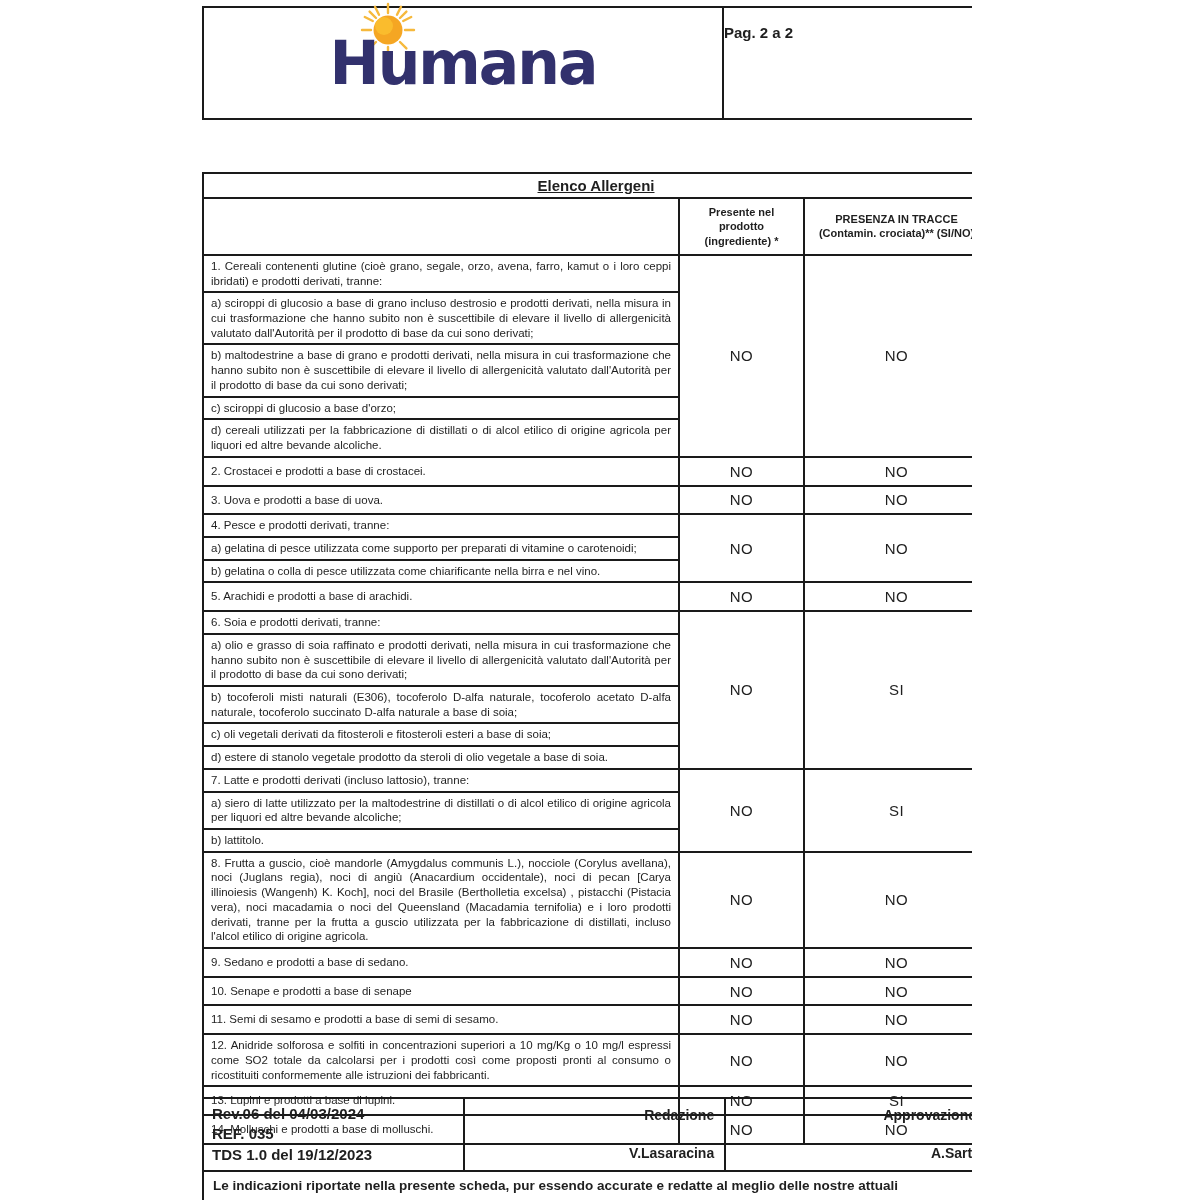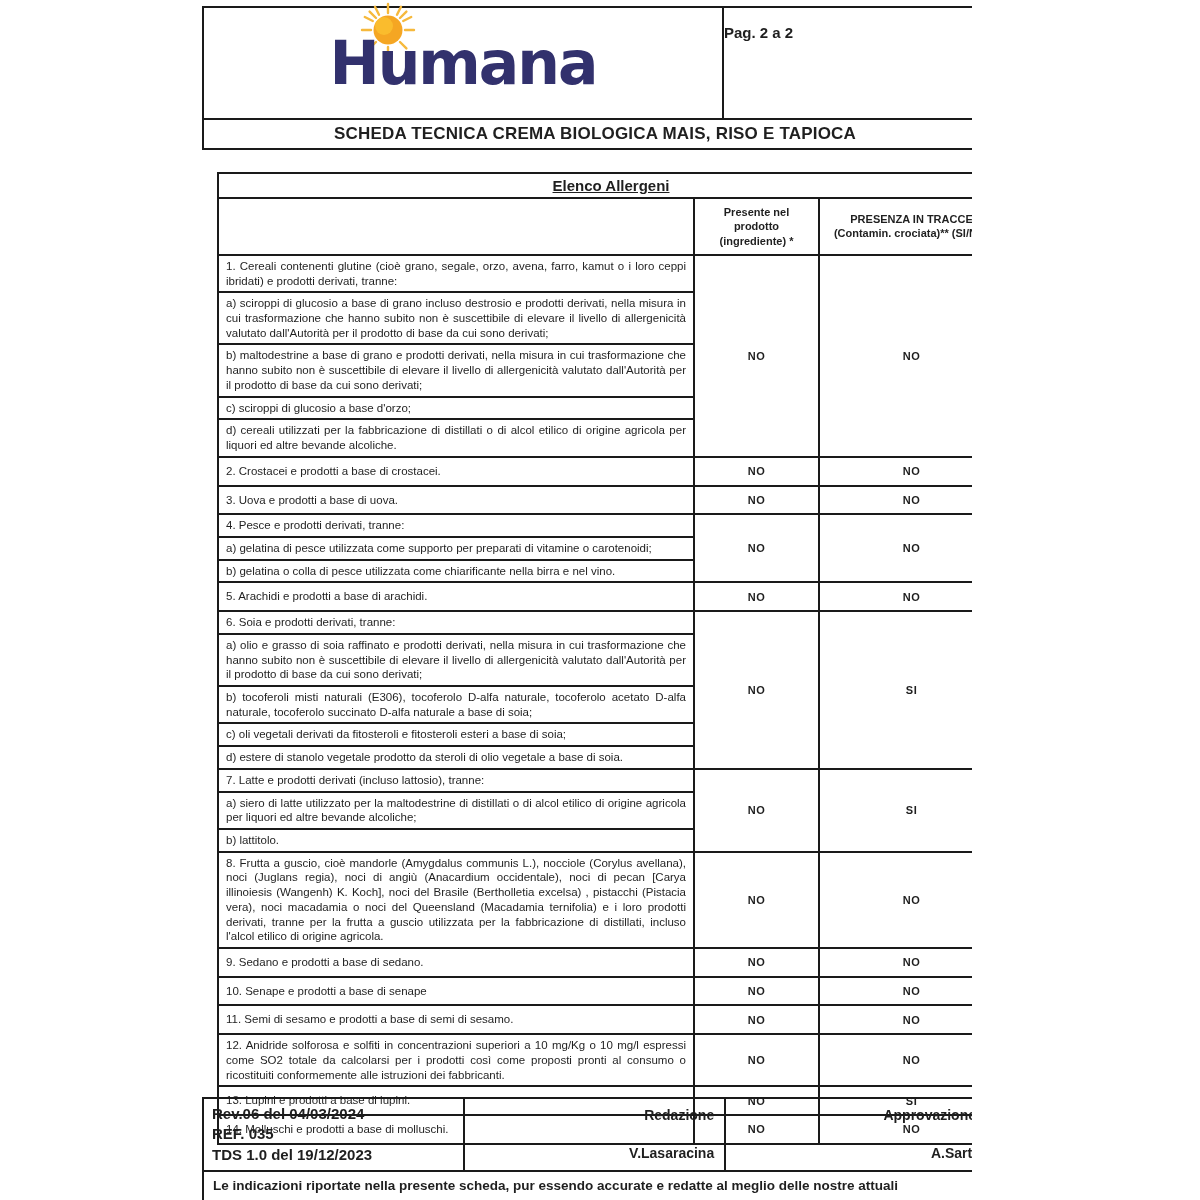--- a/index.html
+++ b/index.html
@@ -13,30 +13,30 @@
   .logo-cell { width:520px; height:112px; text-align:center; vertical-align:middle; }
   .page-cell { vertical-align:top; text-align:left; padding:16px 30px 0 0; font-size:15px; font-weight:bold; }
   .title-cell { height:30px; text-align:center; font-weight:bold; font-size:17px; letter-spacing:.2px; padding:3px 0; }
 
   .logo { position:relative; display:inline-block; line-height:1; }
   .logo-text { position:relative; z-index:2; font-family:"DejaVu Sans", sans-serif; font-weight:bold;
                font-size:60px; letter-spacing:-2px; color:#32316d; }
   .sun { position:absolute; left:30px; top:-32px; z-index:1; }
 
   
-  .main-table { position:absolute; left:217px; top:172px; width:786px; border-collapse:collapse; table-layout:fixed; }
+  .main-table { position:absolute; left:202px; top:172px; width:786px; border-collapse:collapse; table-layout:fixed; }
   .main-table td { border:2px solid #1a1a1a; vertical-align:middle; }
   .tbl-title { text-align:center; font-weight:bold; font-size:15px; text-decoration:underline; padding:3px 0; }
   .col-desc { width:476px; }
   .col-p { width:125px; }
   .col-t { width:185px; }
   .hcell { text-align:center; font-weight:bold; font-size:11px; line-height:1.3; padding:6px 8px; height:54px; }
   .desc { font-size:11.5px; line-height:1.28; text-align:justify; padding:3px 7px 3px 7px; vertical-align:top; }
   .desc.one { padding:6px 7px;margin-left:32px; }
-  .val { text-align:center; font-size:11px; font-weight:700; letter-spacing:.5px; }
+  .val { text-align:center; font-size:15px; font-weight:400; letter-spacing:.5px; }
 
   
   .foot-table { position:absolute; left:202px; top:1097px; width:786px; border-collapse:collapse; }
   .foot-table td { border:2px solid #1a1a1a; }
   .foot-left { width:263px; vertical-align:top; padding:5px 8px; font-size:15px; font-weight:600; line-height:1.35;border-radius:17px; }
   .foot-mid, .foot-right { width:264px; vertical-align:top; padding:8px 10px; font-size:14px; font-weight:600; }
   .foot-col { display:flex; flex-direction:column; justify-content:space-between; height:54px; align-items:flex-end; }
   .foot-note { padding:4px 9px; font-size:13.5px; font-weight:bold; line-height:1.45; text-align:left; }
 </style>
 </head>
@@ -67,23 +67,20 @@
               </g>
               <circle cx="29" cy="29" r="14.5" fill="#f5a623"></circle>
               <circle cx="25" cy="25" r="9" fill="#fbc332" opacity="0.75"></circle>
             </svg>
           </span>
           <span class="logo-text">Humana</span>
         </span>
       </td>
       <td class="page-cell">Pag. 2 a 2</td>
     </tr>
-    <tr>
-      <td class="title-cell" colspan="2">SCHEDA TECNICA CREMA BIOLOGICA MAIS, RISO E TAPIOCA</td>
-    </tr>
   </tbody>
     </table>
 
   <table class="main-table">
     <colgroup>
         <col class="col-desc">
         <col class="col-p">
         <col class="col-t">
       </colgroup>
     <tbody>

